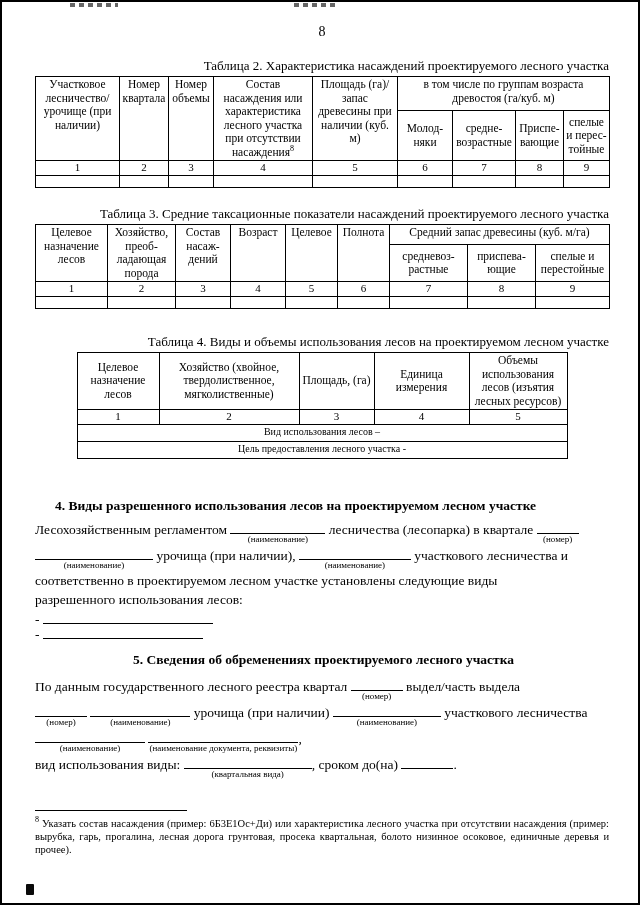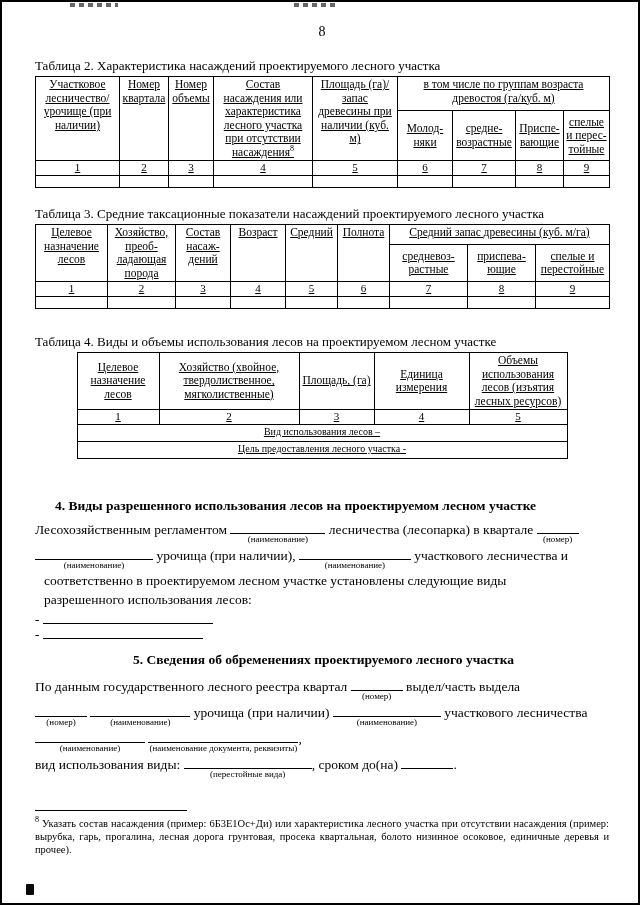--- a/index.html
+++ b/index.html
@@ -4,38 +4,38 @@
 <style>
   * { margin:0; padding:0; box-sizing:border-box; }
   html,body { background:#888; }
   body { width:640px; height:905px; font-family:"Liberation Serif","DejaVu Serif",serif; color:#000; }
   .page { position:relative; width:640px; height:905px; background:#fff; border:2px solid #000; overflow:hidden; }
 
   .abs { position:absolute; left:33px; width:574px; }
 
   .page-number { text-align:center; font-size:14px; }
 
-  .tbl-title { text-align:left; font-size:13px; margin-bottom:2px; }
-  table.tbl { border-collapse:collapse; table-layout:fixed; width:574px;text-decoration:underline; }
+  .tbl-title { text-align:right; font-size:13px; margin-bottom:2px; }
+  table.tbl { border-collapse:collapse; table-layout:fixed; width:574px; }
   table.tbl td { border:1px solid #000; font-size:11.5px; line-height:1.18; text-align:center;
                  vertical-align:top; padding:1px 2px; overflow:hidden; }
   table.tbl tr.sub td { vertical-align:middle; }
   table.tbl tr.nums td { height:15px; padding:0 2px; font-size:11px; }
   table.tbl tr.empty td { height:12px; }
   table.t4 { width:490px; margin:0 auto; }
   table.t4 tr.head td { vertical-align:middle; }
   table.t4 tr.merged td { height:17px; font-size:10px; }
   sup.fn-ref { font-size:8px; line-height:0; }
 
   .sec-heading { font-weight:bold; font-size:13.5px; white-space:nowrap; }
   .h4s { margin-left:20px; margin-bottom:7px; }
   .h5s { margin-left:98px; margin-bottom:10px;font-family:Liberation Serif, serif; }
 
   .fline { position:relative; white-space:nowrap; height:26px; font-size:13.5px; }
-  .pline { white-space:nowrap; height:19px; font-size:13.5px;margin-left:9px; }
+  .pline { white-space:nowrap; height:19px; font-size:13.5px; }
   .dline { white-space:nowrap; height:15px; font-size:13.5px; }
   .blank { display:inline-block; border-bottom:1px solid #000; height:13px; position:relative; vertical-align:baseline; }
   .cap { position:absolute; top:14px; left:50%; transform:translateX(-50%);
          font-size:9px; line-height:1; white-space:nowrap; }
 
   .footnote { font-size:10.5px; text-align:justify; line-height:1.25; }
   .fn-rule { width:152px; border-top:1px solid #000; margin-bottom:4px; }
   .footnote sup { font-size:8px; }
 
   .scan-mark { position:absolute; height:4px; top:1px; opacity:.75;
@@ -123,21 +123,21 @@
         <col style="width:78px">
           <col style="width:68px">
           <col style="width:74px">
       </colgroup>
       <tbody>
           <tr>
         <td rowspan="2">Целевое назначение лесов</td>
         <td rowspan="2">Хозяйство, преоб-ладающая порода</td>
         <td rowspan="2">Состав насаж-дений</td>
         <td rowspan="2">Возраст</td>
-        <td rowspan="2">Средний</td>
+        <td rowspan="2">Целевое</td>
         <td rowspan="2">Полнота</td>
         <td colspan="3">Средний запас древесины (куб. м/га)</td>
       </tr>
       <tr class="sub">
         <td>средневоз-растные</td>
         <td>приспева-ющие</td>
         <td>спелые и перестойные</td>
       </tr>
       <tr class="nums">
         <td>1</td>
@@ -247,21 +247,21 @@
       <span>участкового лесничества</span>
     </div>
 
     <div class="fline">
       <span class="blank" style="width:110px"><span class="cap">(наименование)</span></span>
       <span class="blank" style="width:150px"><span class="cap">(наименование документа, реквизиты)</span></span><span>,</span>
     </div>
 
     <div class="fline">
       <span>вид использования виды:</span>
-      <span class="blank" style="width:128px"><span class="cap">(перестойные вида)</span></span><span>, сроком до(на)</span>
+      <span class="blank" style="width:128px"><span class="cap">(квартальная вида)</span></span><span>, сроком до(на)</span>
       <span class="blank" style="width:52px"></span><span>.</span>
     </div>
   </div>
 
   <div class="abs footnote" style="top:808px">
     <div class="fn-rule"></div>
     <div class="fn-text"><sup>8</sup>
       <span>Указать состав насаждения (пример: 6Б3Е1Ос+Ди) или характеристика лесного участка при отсутствии насаждения (пример: вырубка, гарь, прогалина, лесная дорога грунтовая, просека квартальная, болото низинное осоковое, единичные деревья и прочее).</span>
     </div>
   </div>

